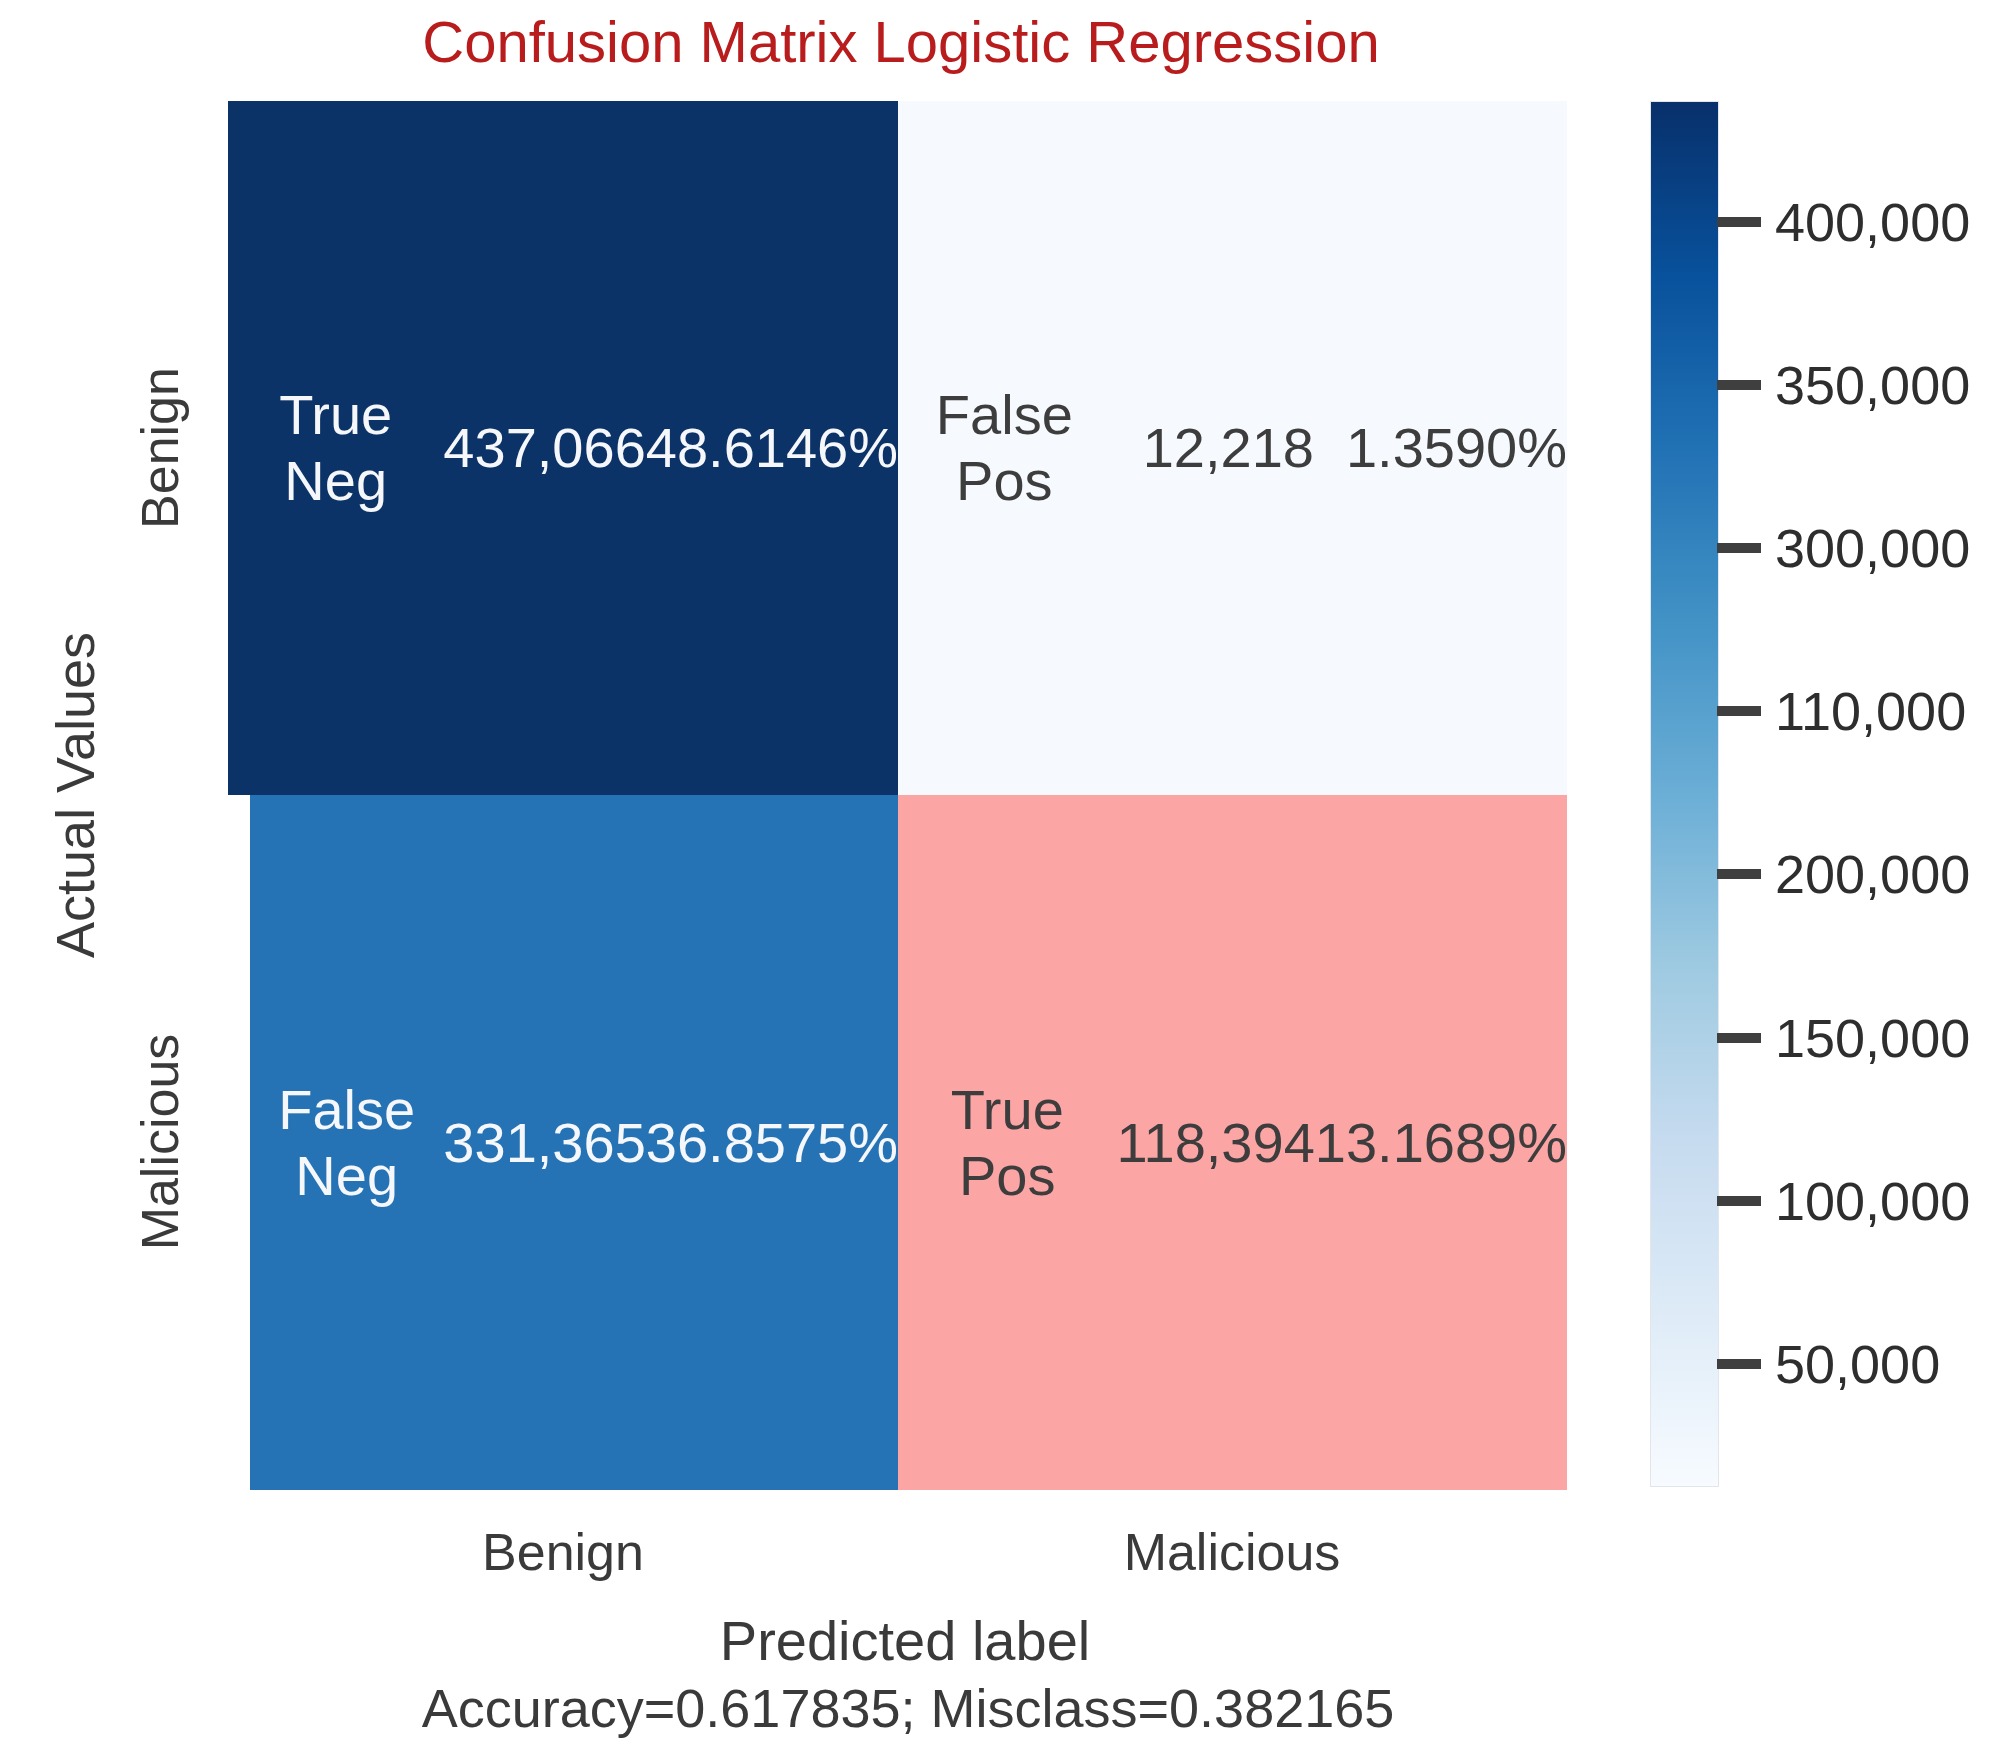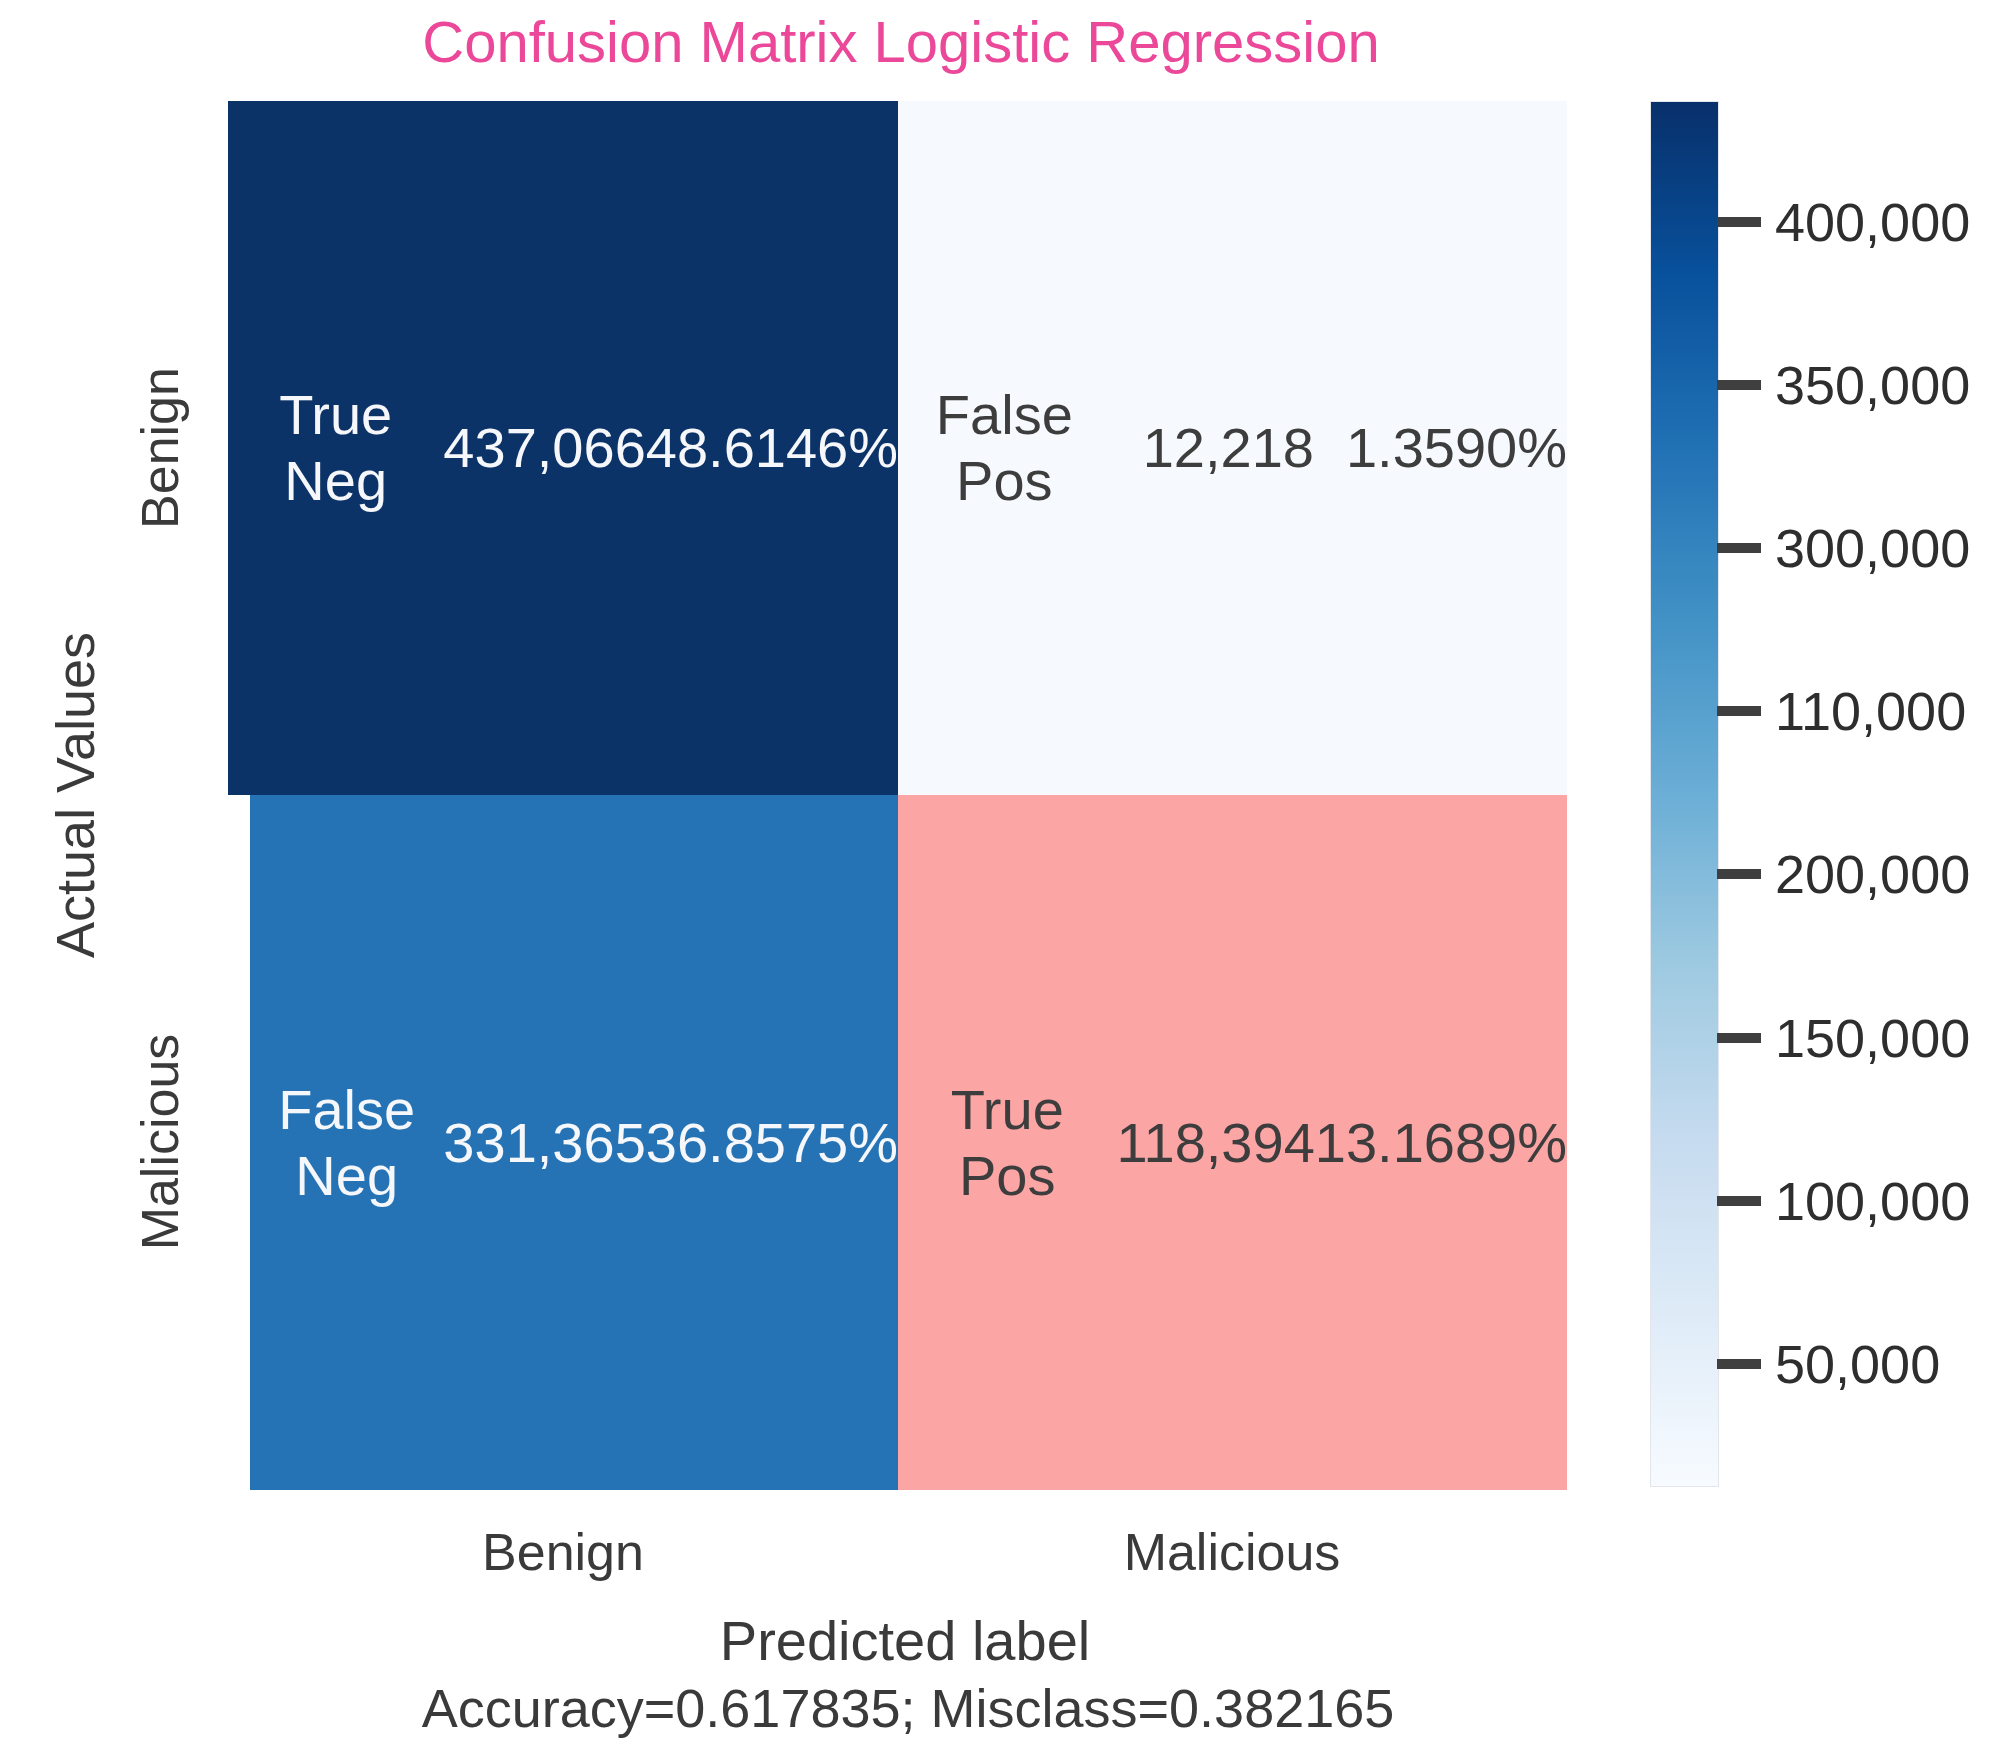--- a/index.html
+++ b/index.html
@@ -8,21 +8,21 @@
     width:2008px;height:1757px;
     background:#ffffff;
     font-family:"Liberation Sans", sans-serif;
     color:#3a3a3a;
     overflow:hidden;
   }
   .title{
     position:absolute;left:901px;top:10px;
     transform:translateX(-50%);
     font-size:58px;line-height:64px;white-space:nowrap;
-    color:#ec4899;
+    color:#b91c1c;
   }
   .heatmap{
     position:absolute;left:228px;top:101px;width:1339px;height:1389px;
     display:grid;
     grid-template-columns:670px 669px;
     grid-template-rows:694px 695px;
   }
   .cell{
     display:flex;align-items:center;justify-content:center;
     text-align:center;

